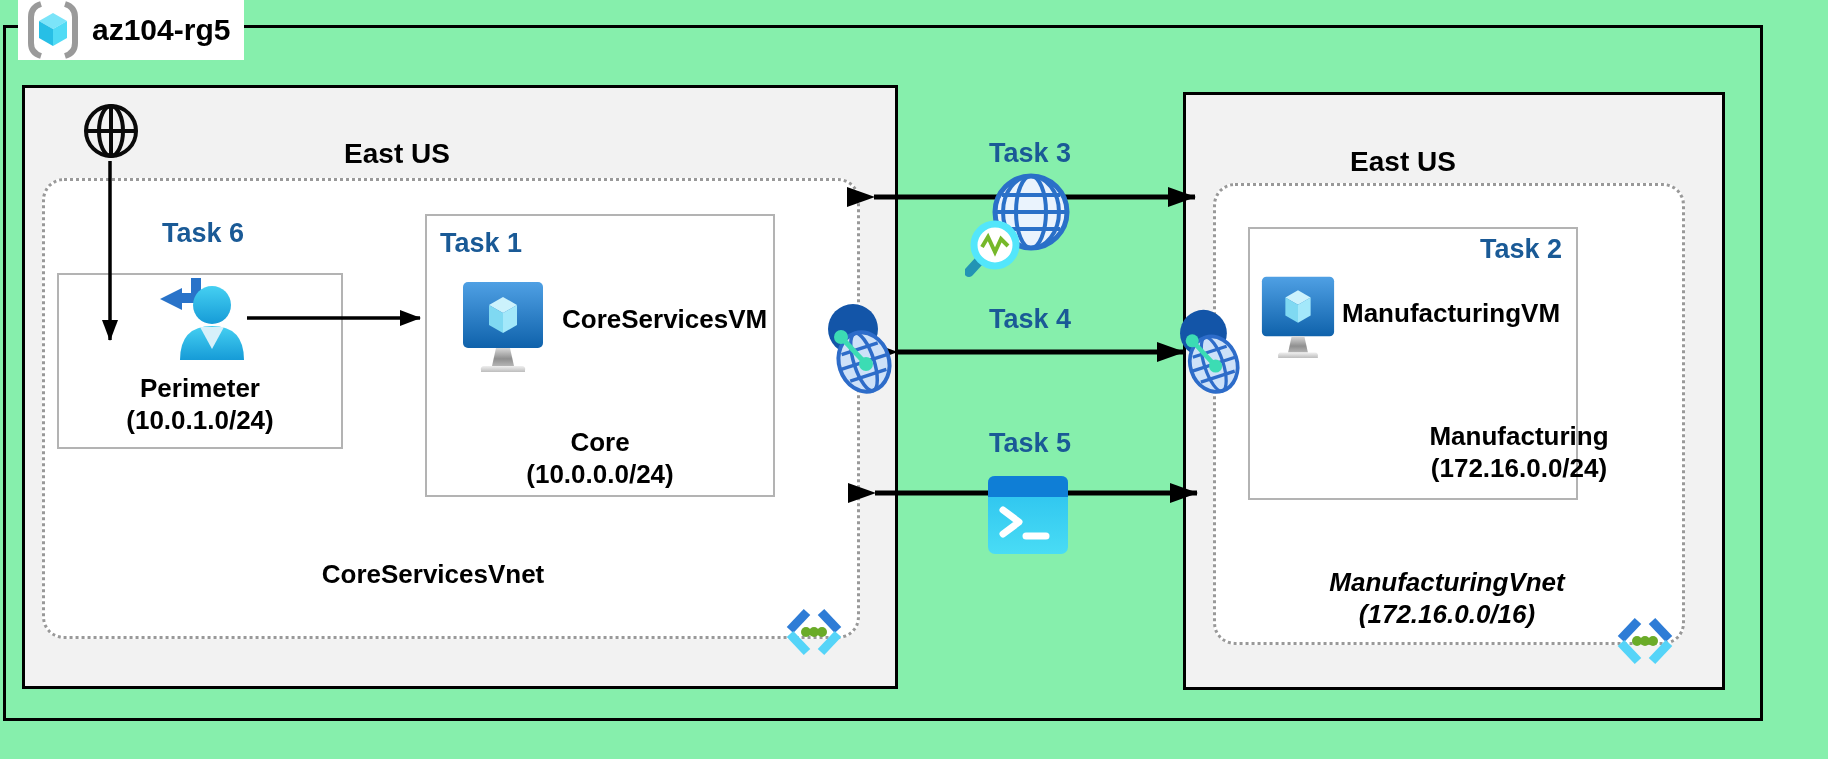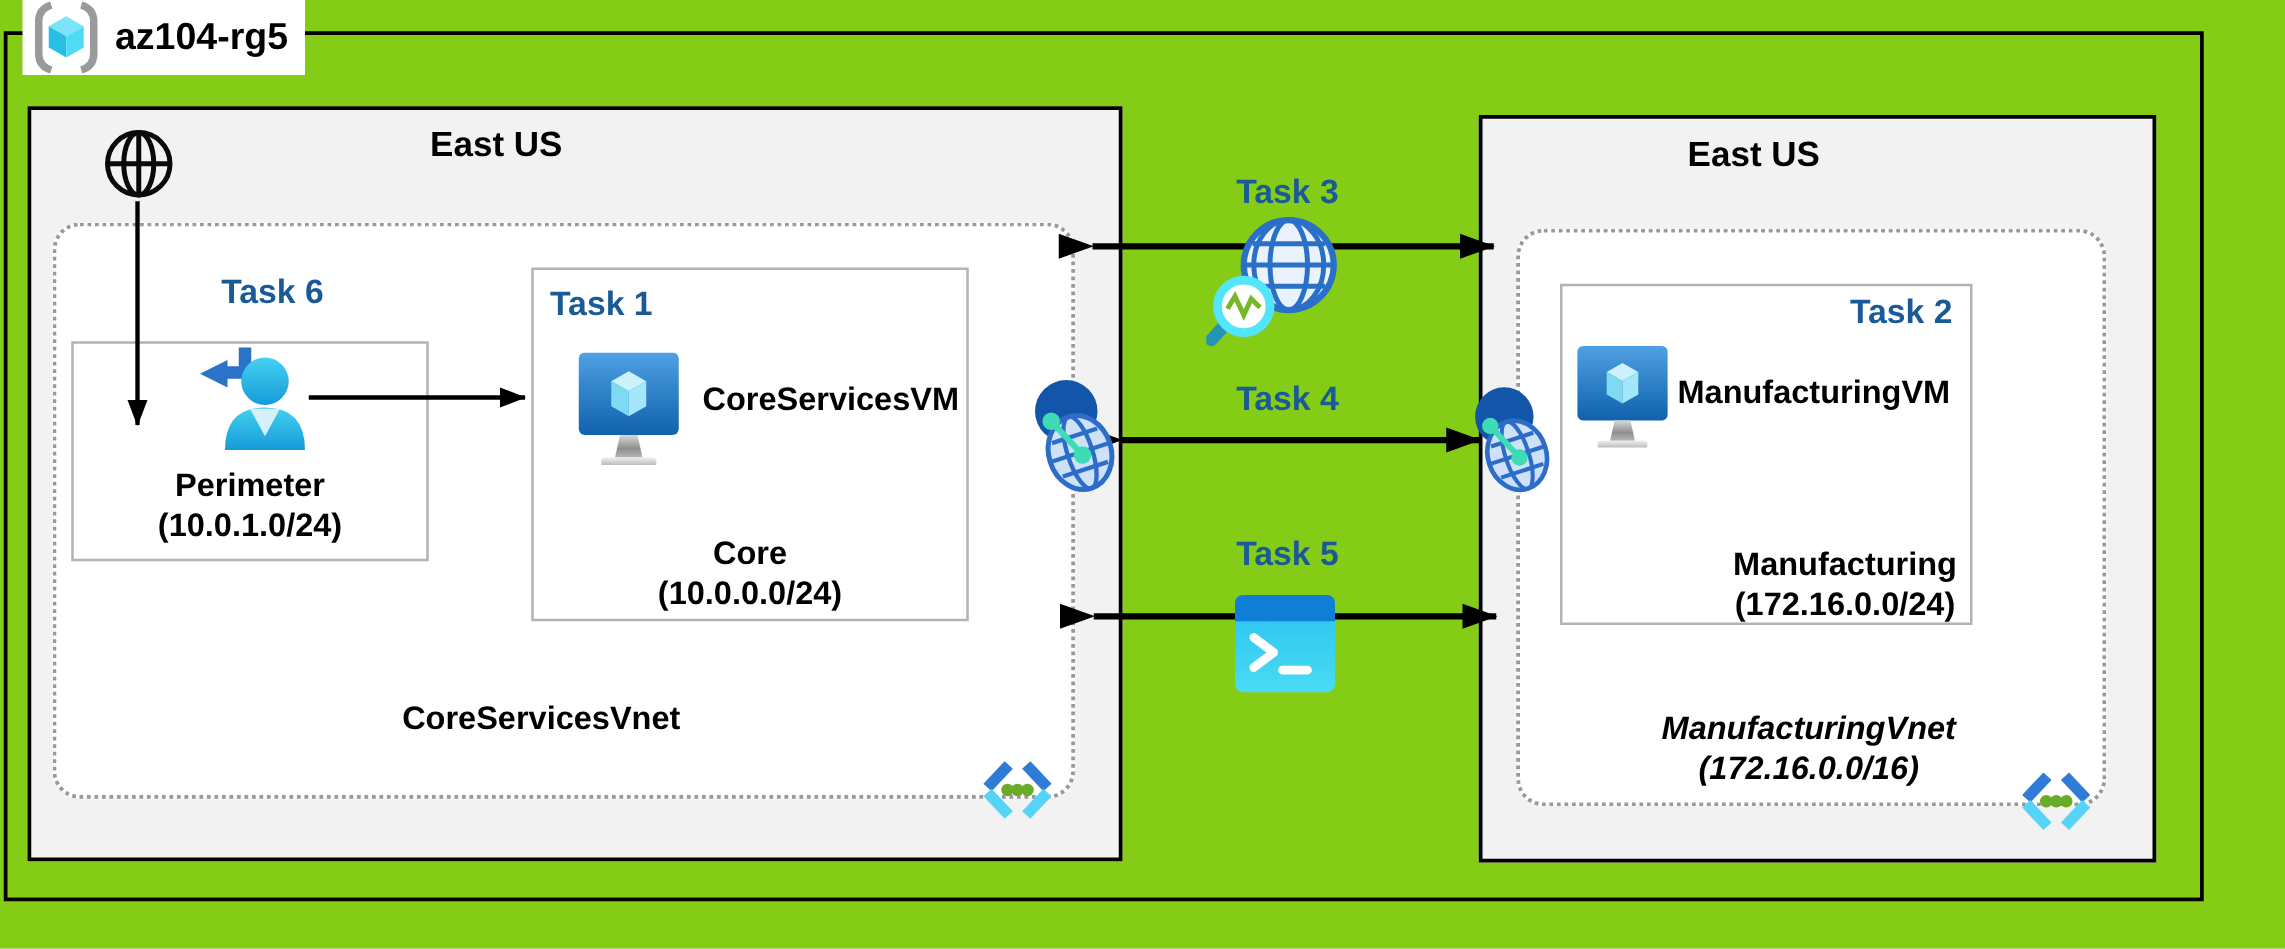--- a/index.html
+++ b/index.html
@@ -1,37 +1,37 @@
 <!DOCTYPE html>
 <html><head>
 <meta charset="utf-8">
 <style>
   html,body{margin:0;padding:0;background:#fff;}
-  .canvas{position:relative;width:1828px;height:759px;background:#84cc16;
+  .canvas{position:relative;width:1828px;height:759px;background:#86efac;
           font-family:"Liberation Sans","DejaVu Sans",sans-serif;overflow:hidden;}
   .abs{position:absolute;}
   .outer-box{left:3px;top:25px;width:1760px;height:696px;border:3px solid #000;box-sizing:border-box;z-index:1;}
   .rg-header{left:18px;top:0;height:60px;display:flex;align-items:center;gap:10px;background:#fff;
              padding:0 14px 0 6px;z-index:10;}
   .rg-header span{font-size:30px;font-weight:700;color:#000;white-space:nowrap;}
   .region{background:#f2f2f2;border:3px solid #000;box-sizing:border-box;z-index:2;}
   .region.left{left:22px;top:85px;width:876px;height:604px;}
   .region.right{left:1183px;top:92px;width:542px;height:598px;}
   .dotted{background:#ffffff;border:3px dotted #999999;border-radius:22px;box-sizing:border-box;z-index:3;}
   .dotted.left{left:42px;top:178px;width:818px;height:461px;}
   .dotted.right{left:1213px;top:183px;width:472px;height:462px;}
   .white-box{background:#ffffff;border:2px solid #b3b3b3;box-sizing:border-box;z-index:4;}
   .box-perimeter{left:57px;top:273px;width:286px;height:176px;}
   .box-task1{left:425px;top:214px;width:350px;height:283px;}
   .box-task2{left:1248px;top:227px;width:330px;height:273px;}
   .t{z-index:30;font-weight:700;color:#000;white-space:nowrap;}
   .t.center{transform:translateX(-50%);text-align:center;}
   .t.rightal{transform:translateX(-100%);text-align:right;}
   .t.blue{color:#1a5a96;}
-  .fs28{font-size:28px;}
+  .fs28{font-size:28px;margin-top:38px;}
   .fs27{font-size:27px;}
   .fs26{font-size:26px;line-height:32px;}
   .arrows{left:0;top:0;width:1828px;height:759px;z-index:40;pointer-events:none;}
   .icon{z-index:50;}
 </style>
 </head>
 <body>
 
 <div class="canvas">
 
@@ -86,21 +86,21 @@
   <div class="abs dotted left"></div>
   <div class="abs dotted right"></div>
 
   <div class="abs white-box box-perimeter"></div>
   <div class="abs white-box box-task1"></div>
   <div class="abs white-box box-task2"></div>
 
   <div class="abs t center fs28" style="left:397px;top:100px;">East US</div>
   <div class="abs t center fs28" style="left:1403px;top:108px;">East US</div>
 
-  <div class="abs t center blue fs27" style="left:218px;top:218px;">Task 6</div>
+  <div class="abs t center blue fs27" style="left:203px;top:218px;">Task 6</div>
   <div class="abs t blue fs27" style="left:440px;top:228px;">Task 1</div>
   <div class="abs t rightal blue fs27" style="left:1562px;top:234px;">Task 2</div>
 
   <div class="abs t center fs26" style="left:200px;top:372px;">
     <div>Perimeter</div>
     <div>(10.0.1.0/24)</div>
   </div>
 
   <div class="abs t fs26" style="left:562px;top:303px;">CoreServicesVM</div>
 
@@ -108,21 +108,21 @@
     <div>Core</div>
     <div>(10.0.0.0/24)</div>
   </div>
 
   <div class="abs t center fs26" style="left:433px;top:558px;">
     <div>CoreServicesVnet</div>
   </div>
 
   <div class="abs t fs26" style="left:1342px;top:297px;">ManufacturingVM</div>
 
-  <div class="abs t center fs26" style="left:1476px;top:420px;margin-top:15px;">
+  <div class="abs t center fs26" style="left:1519px;top:420px;">
     <div>Manufacturing</div>
     <div>(172.16.0.0/24)</div>
   </div>
 
   <div class="abs t center fs26" style="left:1447px;top:566px;font-style:italic;">
     <div>ManufacturingVnet</div>
     <div>(172.16.0.0/16)</div>
   </div>
 
   <div class="abs t center blue fs27" style="left:1030px;top:138px;">Task 3</div>

